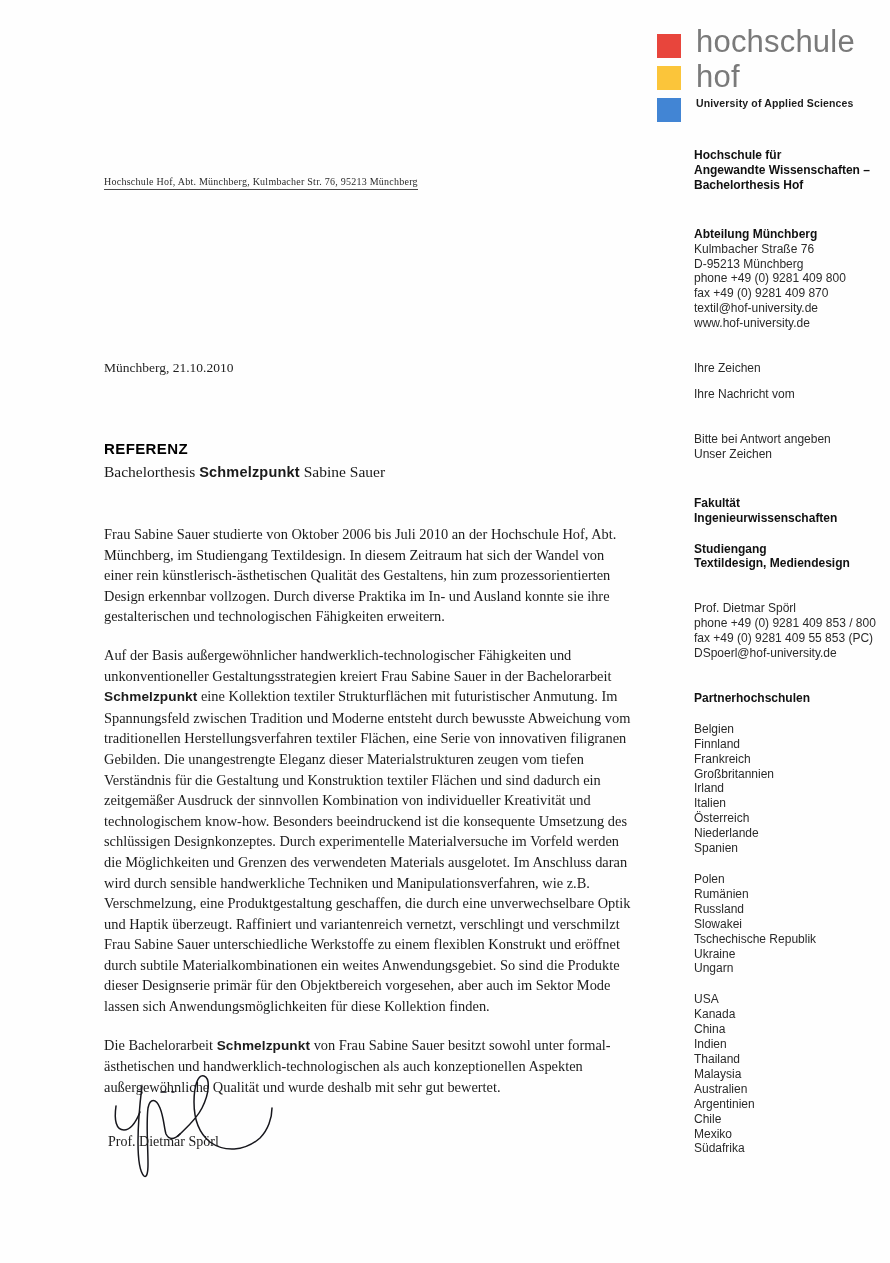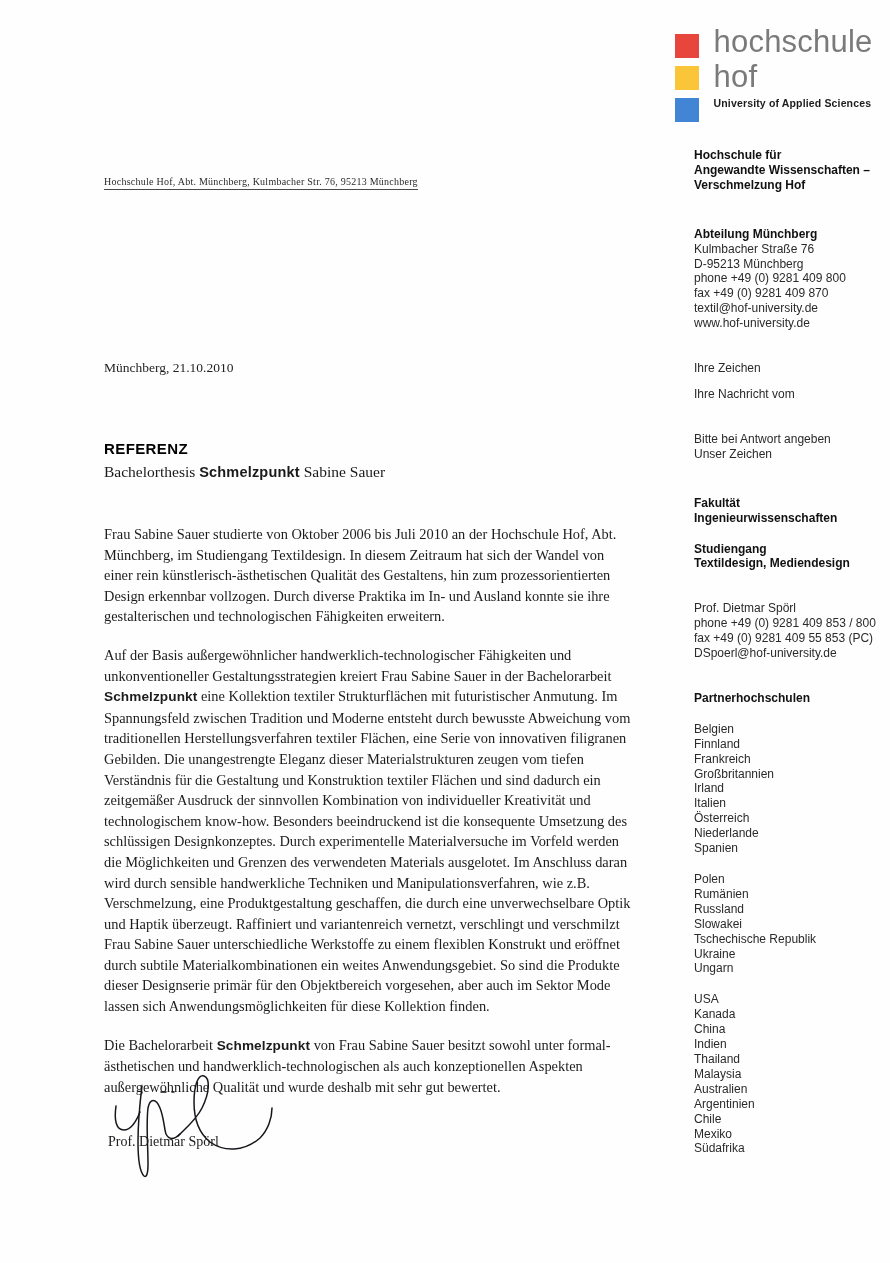--- a/index.html
+++ b/index.html
@@ -26,21 +26,20 @@
   
   .logo-block {
     position: absolute;
     left: 657px;
     top: 30px;
     width: 233px;
   }
   .logo-row {
     display: flex;
     align-items: flex-start;
-    justify-content: center;
   }
   .logo-squares {
     width: 26px;
     flex: 0 0 26px;
     padding-top: 4px;
   }
   .sq {
     width: 24px;
     height: 24px;
     margin-bottom: 8px;
@@ -204,21 +203,21 @@
         <div class="logo-tagline">University of Applied Sciences</div>
       </div>
     </div>
   </div>
 
   <div class="sidebar">
 
     <div class="sb-block">
       <div class="sb-line sb-strong">Hochschule für</div>
       <div class="sb-line sb-strong">Angewandte Wissenschaften –</div>
-      <div class="sb-line sb-strong">Verschmelzung Hof</div>
+      <div class="sb-line sb-strong">Bachelorthesis Hof</div>
     </div>
 
     <div class="sp-34"></div>
 
     <div class="sb-block">
       <div class="sb-line sb-strong">Abteilung Münchberg</div>
       <div class="sb-line">Kulmbacher Straße 76</div>
       <div class="sb-line">D-95213 Münchberg</div>
       <div class="sb-line">phone +49 (0) 9281 409 800</div>
       <div class="sb-line">fax +49 (0) 9281 409 870</div>

